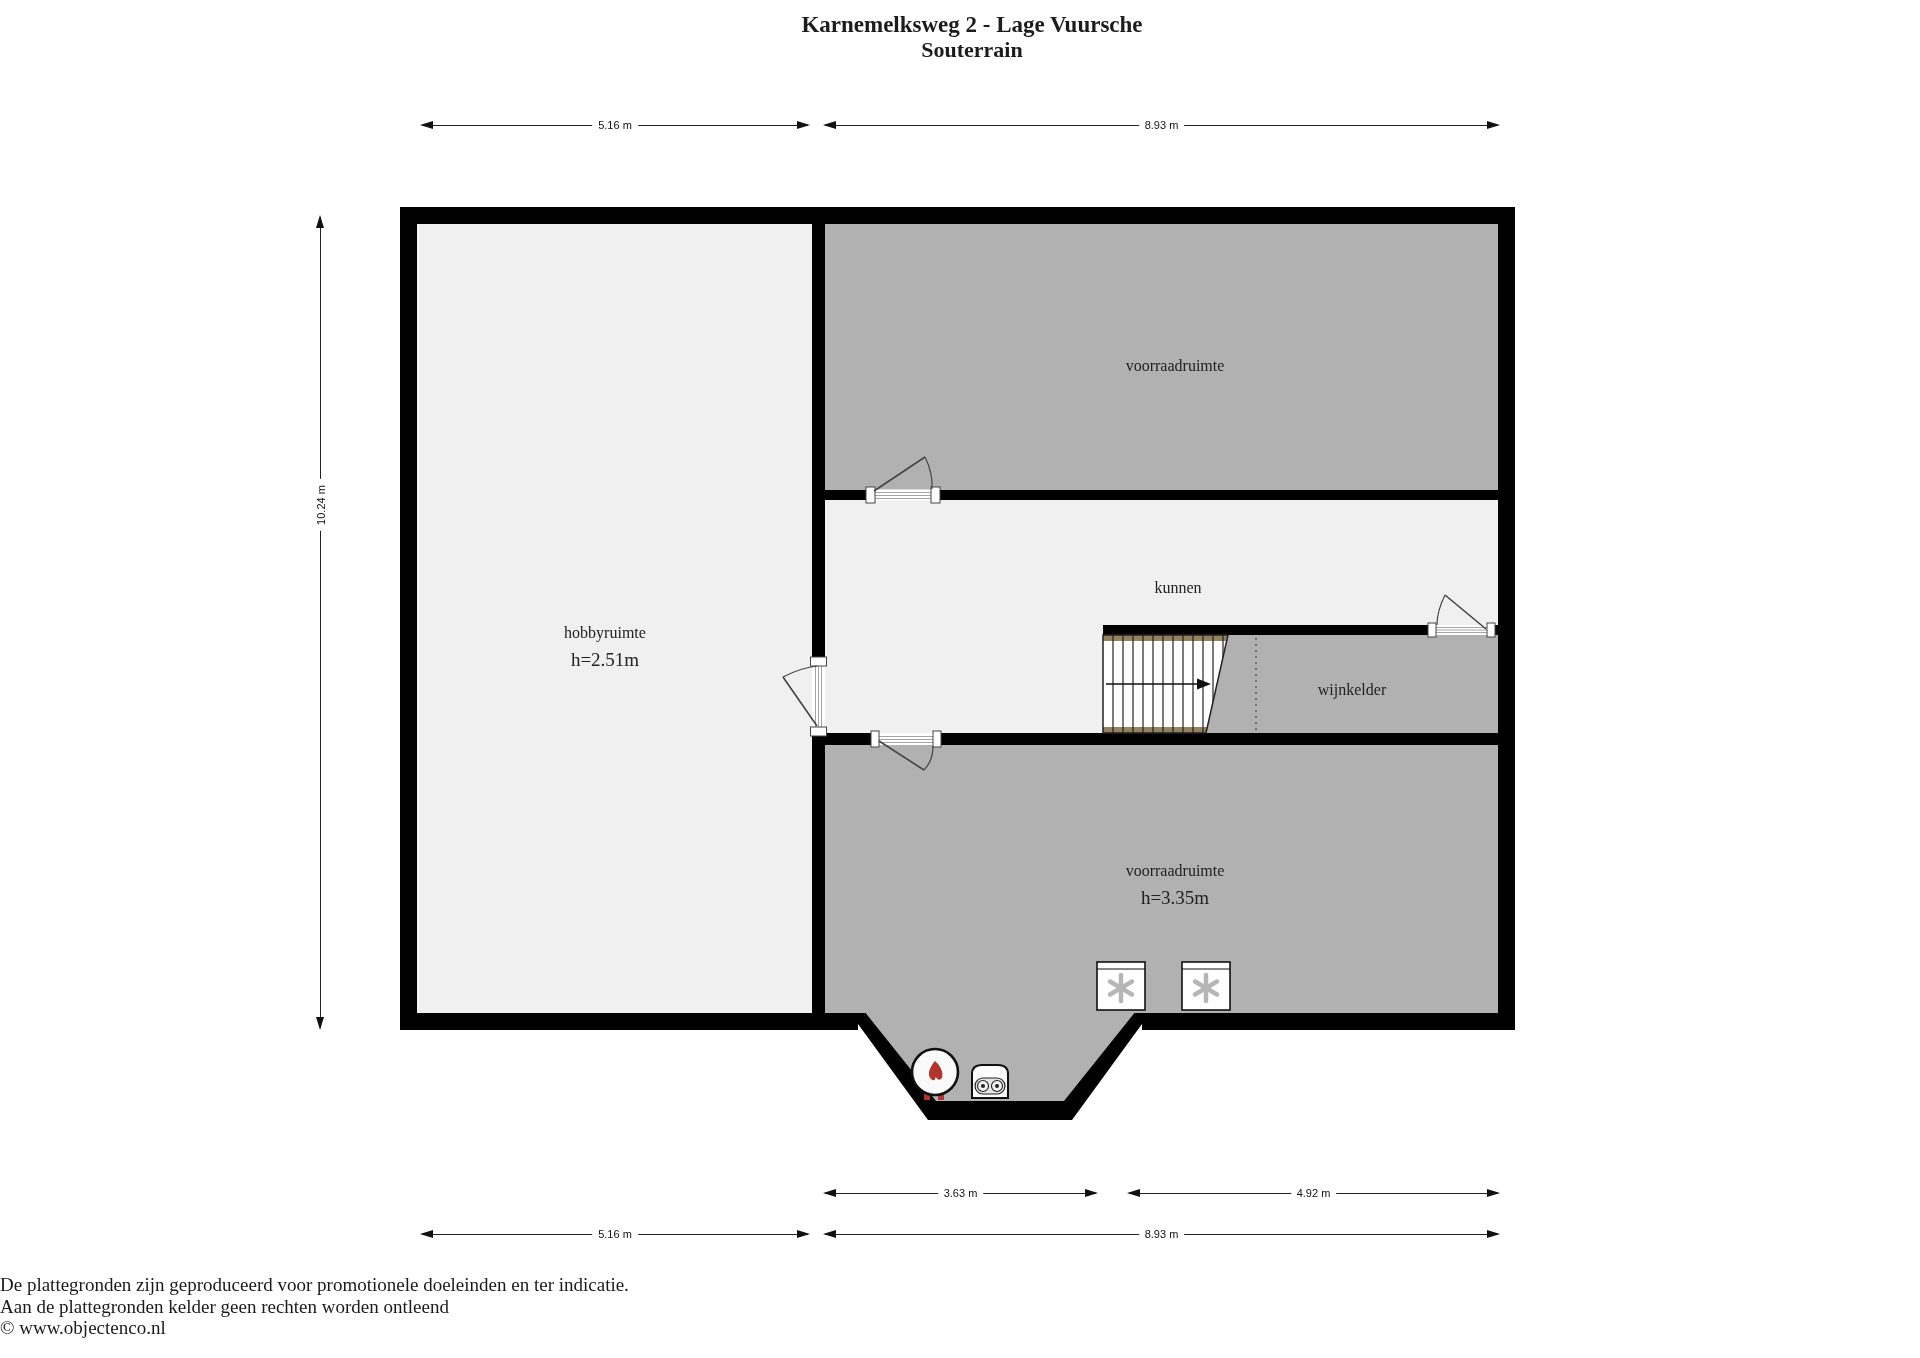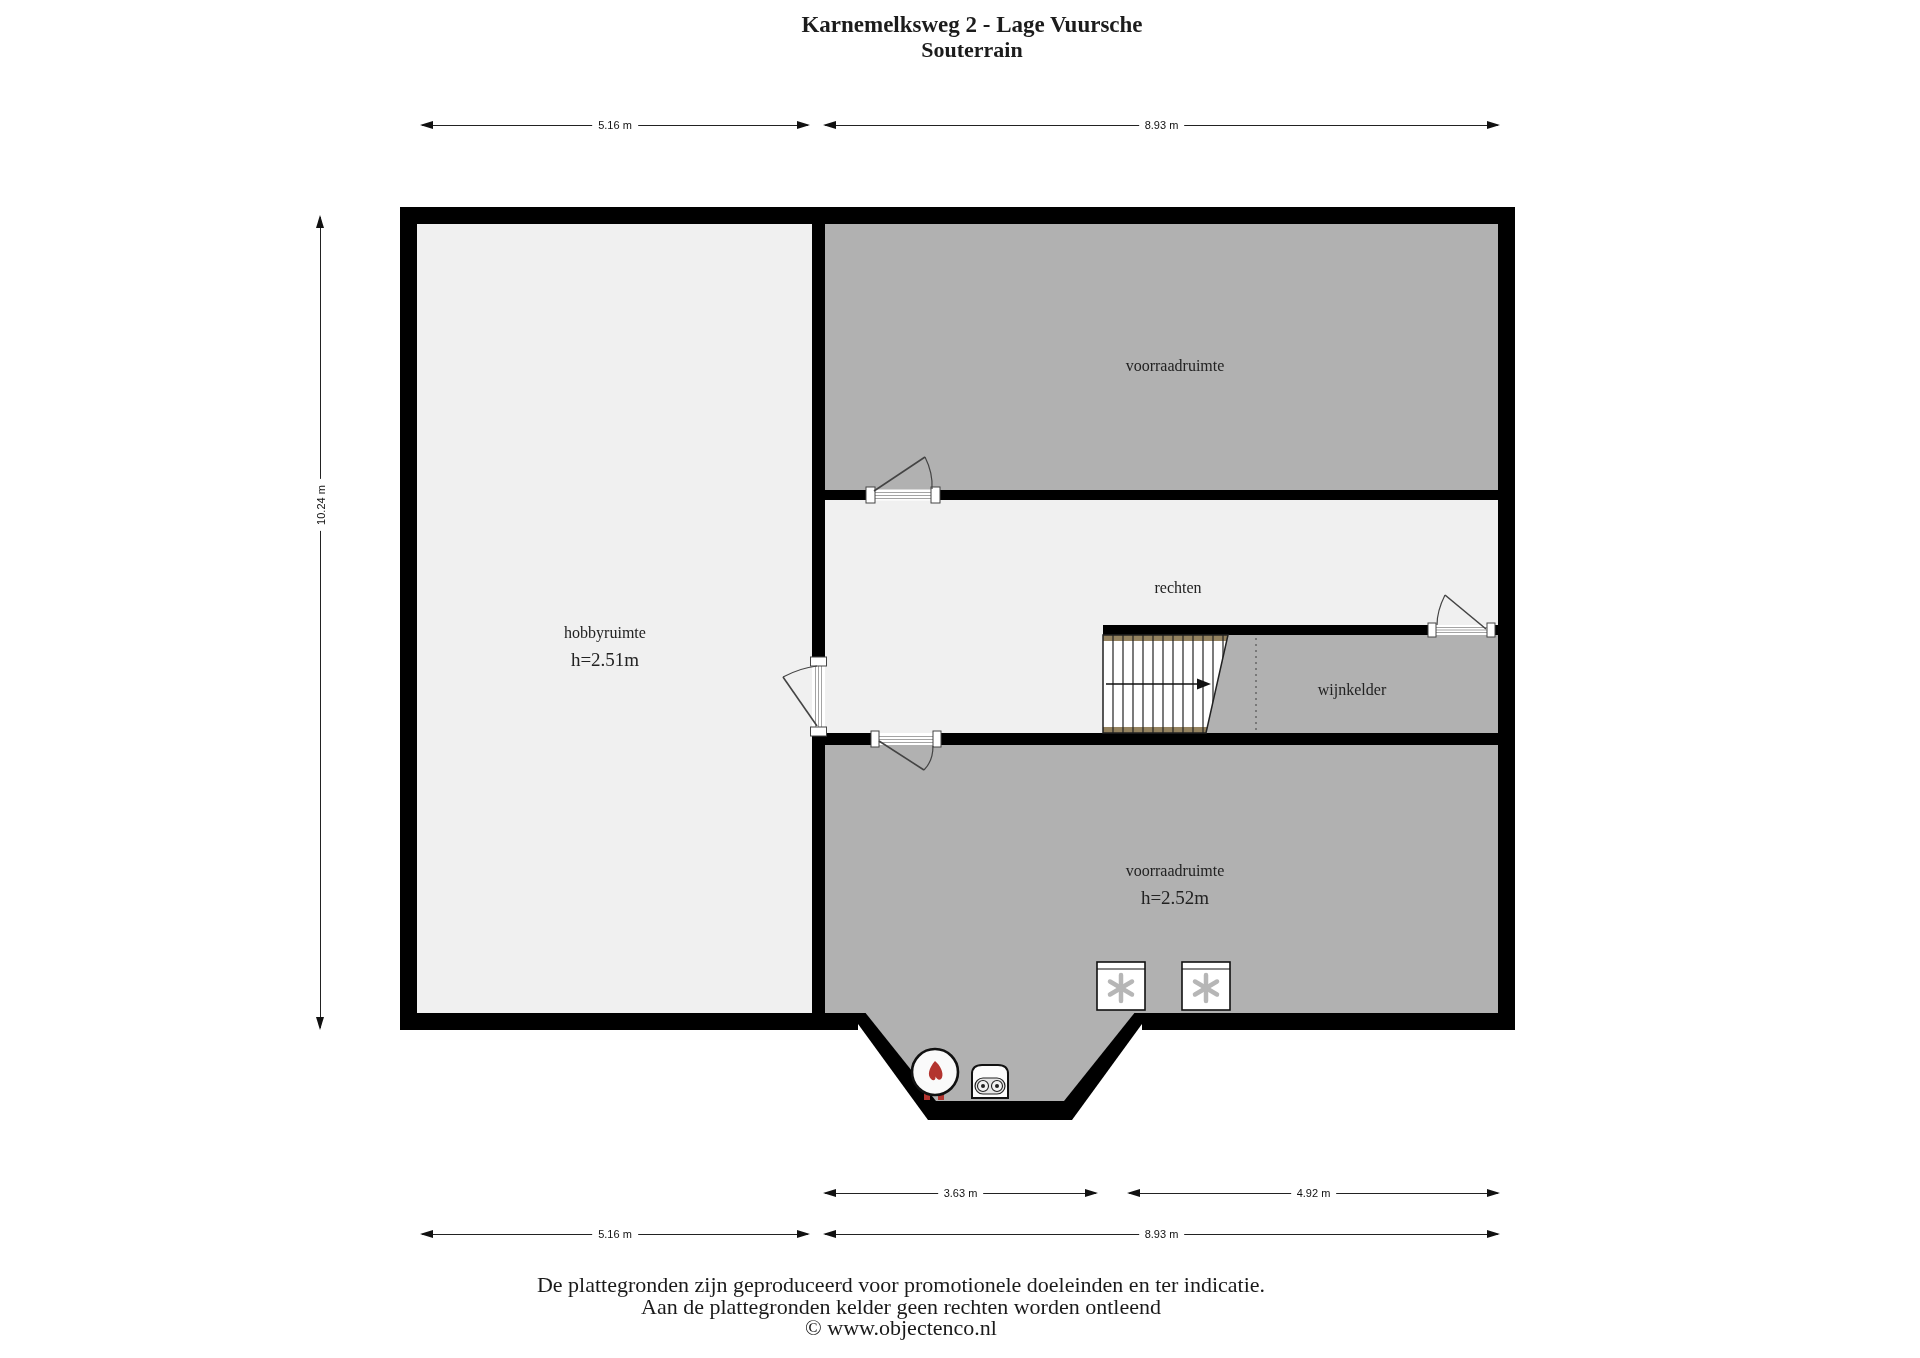--- a/index.html
+++ b/index.html
@@ -4,22 +4,22 @@
 <style>
   html,body { margin:0; padding:0; background:#fff; }
   .page { position:relative; width:1539px; height:1358px; background:#fff; overflow:hidden;
           font-family:"Liberation Serif", serif; }
 
   
   .title-block { position:absolute; left:0; top:12px; width:1944px; text-align:center;
                  font-weight:bold; color:#1c1c1c; }
   .title-line1 { font-size:23px; line-height:26px; }
   .title-line2 { font-size:22px; line-height:24px; }
-  .footer { position:absolute; left:8px; top:1274px; width:1786px; text-align:center;
-            font-size:22px; line-height:21.5px; color:#1a1a1a; }
+  .footer { position:absolute; left:0; top:1274px; width:1786px; 
+            font-size:19px; line-height:21.5px; color:#1a1a1a; }
 
   
   .room { position:absolute; z-index:1; }
   .room.dark  { background:#b1b1b1; }
   .room.light { background:#f0f0f0; }
   .wall { position:absolute; background:#000; z-index:2; }
 
   
   .overlay { position:absolute; left:0; top:0; z-index:3; pointer-events:none; }
 
@@ -172,24 +172,24 @@
       <circle cx="983" cy="1086" r="5.5" fill="#f2f2f2" stroke="#222" stroke-width="1.1"></circle>
       <circle cx="997" cy="1086" r="5.5" fill="#f2f2f2" stroke="#222" stroke-width="1.1"></circle>
       <circle cx="983" cy="1086" r="2" fill="#222"></circle>
       <circle cx="997" cy="1086" r="2" fill="#222"></circle>
     </g>
   </svg>
 
   <div class="room-label" style="left:605px;top:633px;text-align:center;">hobbyruimte</div>
   <div class="room-label room-sub" style="left:605px;top:660px;">h=2.51m</div>
   <div class="room-label" style="left:1175px;top:366px;">voorraadruimte</div>
-  <div class="room-label" style="left:1178px;top:588px;">rechten</div>
+  <div class="room-label" style="left:1178px;top:588px;">kunnen</div>
   <div class="room-label" style="left:1352px;top:690px;text-align:right;">wijnkelder</div>
   <div class="room-label" style="left:1175px;top:871px;">voorraadruimte</div>
-  <div class="room-label room-sub" style="left:1175px;top:898px;">h=2.52m</div>
+  <div class="room-label room-sub" style="left:1175px;top:898px;">h=3.35m</div>
 
   <div class="dim h" style="left:420px;top:119px;width:390px;">
     <i class="ah al"></i>
       <i class="ah ar"></i>
     <span class="dlabel">5.16 m</span>
   </div>
   <div class="dim h" style="left:823px;top:119px;width:677px;">
     <i class="ah al"></i>
       <i class="ah ar"></i>
     <span class="dlabel">8.93 m</span>

